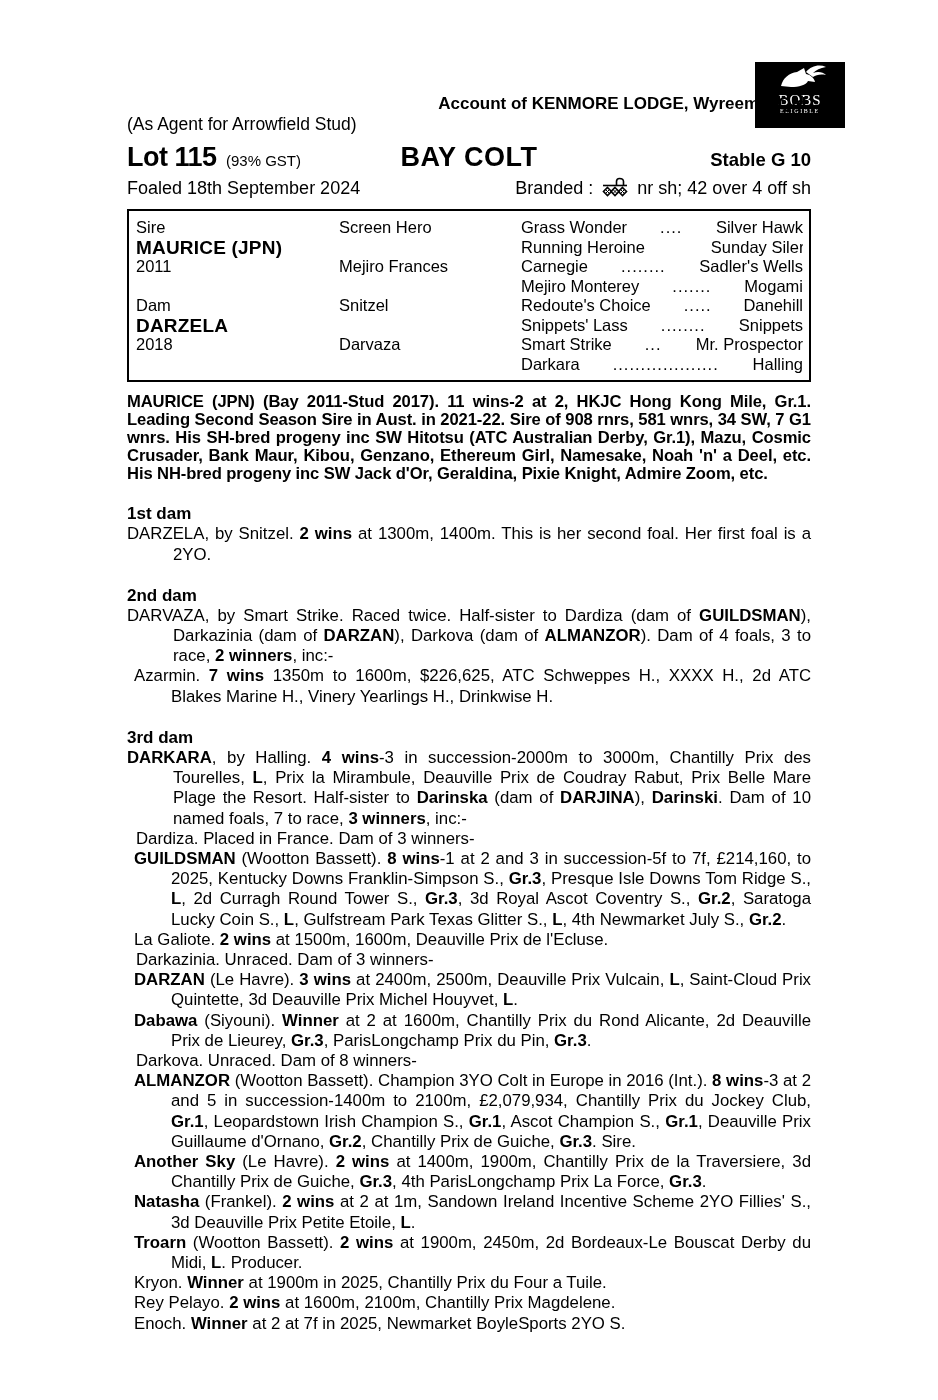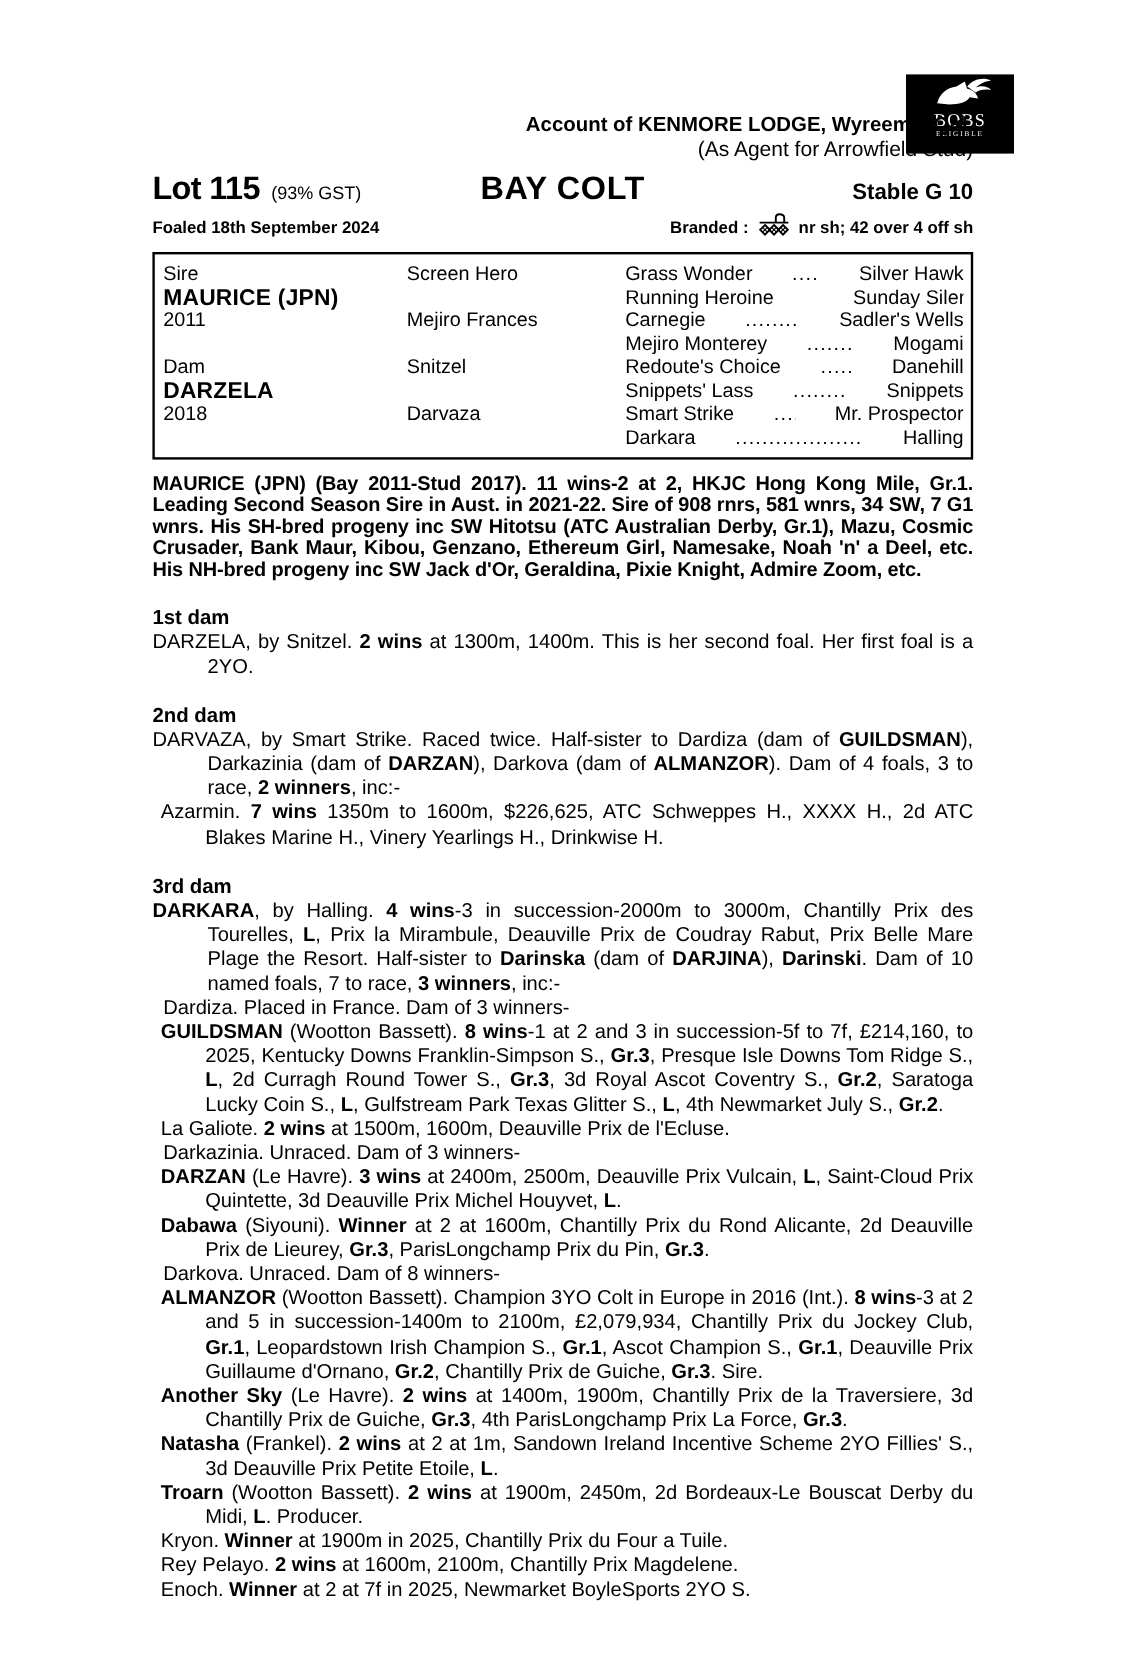--- a/index.html
+++ b/index.html
@@ -6,28 +6,28 @@
   .page {
     position:relative; width:938px; height:1400px; margin:0 auto;
     background:#ffffff; color:#000;
     font-family:"Liberation Sans", sans-serif;
     overflow:hidden;
   }
   .content { position:absolute; left:127px; top:0; width:684px; }
 
   
   .account-line { padding-top:93px; text-align:right; font-weight:bold; font-size:17px; line-height:21px; }
-  .agent-line { text-align:right; font-size:17.5px; line-height:21px; }
+  .agent-line { text-align:left; font-size:17.5px; line-height:21px; }
   .lot-row { position:relative; margin-top:7px; height:31px; }
   .lot-left { position:absolute; left:0; bottom:0; white-space:nowrap; }
   .lot-label { font-size:27px; font-weight:bold; letter-spacing:-0.5px; }
   .gst-note { font-size:15px; margin-left:5px; }
   .colt-title { position:absolute; left:50%; transform:translateX(-50%); bottom:0; font-size:27px; font-weight:bold; letter-spacing:0.5px; white-space:nowrap; }
   .stable-label { position:absolute; right:0; bottom:2px; font-size:18.5px; font-weight:bold; }
-  .foaled-row { display:flex; justify-content:space-between; align-items:baseline; margin-top:3px; font-size:14px; line-height:22px;font-weight:bold; }
+  .foaled-row { display:flex; justify-content:space-between; align-items:baseline; margin-top:3px; font-size:18px; line-height:22px; }
   .branded { white-space:nowrap; }
   .brand-icon { vertical-align:-4px; margin:0 4px; }
 
   
   .bobs-logo { position:absolute; left:755px; top:62px; width:90px; height:66px; background:#000; color:#fff; text-align:center; }
   .bobs-name { font-family:"Liberation Serif", serif; font-size:15px; letter-spacing:1px; line-height:13px; }
   .bobs-sub { font-family:"Liberation Serif", serif; font-size:6px; letter-spacing:1.6px; line-height:9px; }
 
   
   .ped-table { margin-top:10px; border:2px solid #000; padding:7px 6px 6px 7px; }

